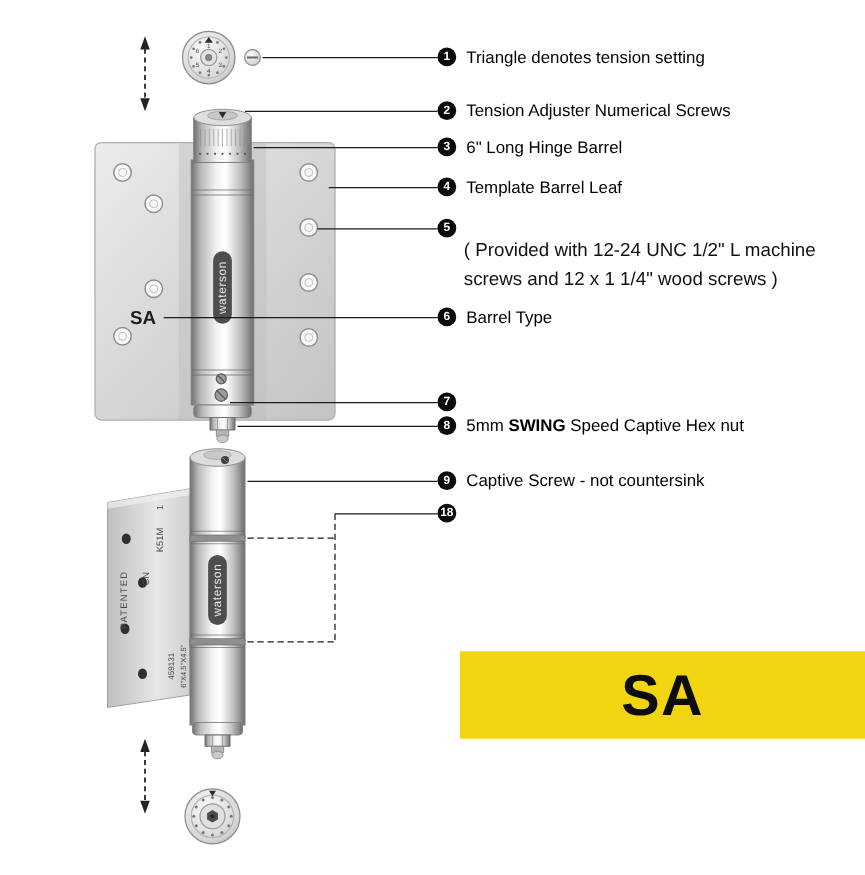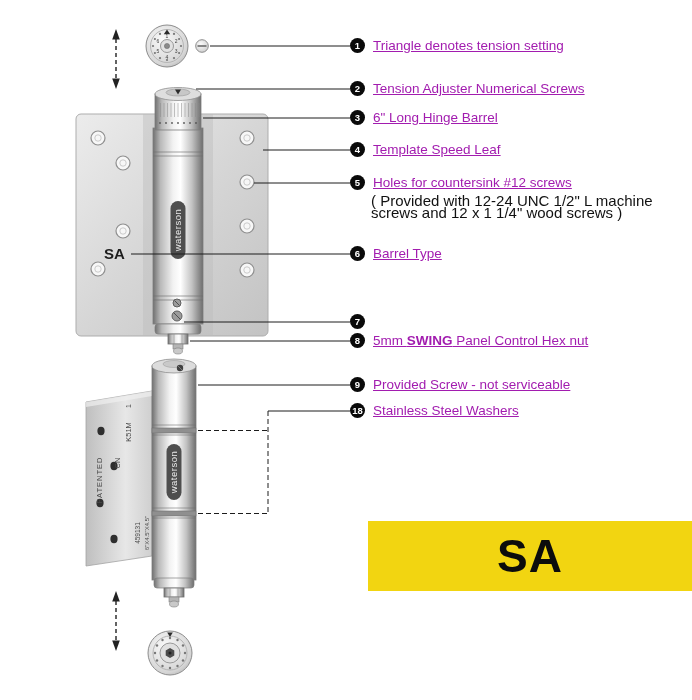--- a/index.html
+++ b/index.html
@@ -2,21 +2,21 @@
 <html><head>
 <meta charset="utf-8">
 <style>
   html,body{margin:0;padding:0;background:#fff;}
   .stage{position:relative;width:692px;height:700px;background:#ffffff;overflow:hidden;
          font-family:"Liberation Sans",sans-serif;}
   .stage svg{position:absolute;left:0;top:0;font-family:"Liberation Sans",sans-serif;}
   .callout{position:absolute;left:350px;display:flex;align-items:center;gap:8px;white-space:nowrap;}
   .callout .num{flex:0 0 auto;width:15px;height:15px;border-radius:50%;background:#0a0a0a;color:#fff;
                 font-size:9.5px;font-weight:700;display:flex;align-items:center;justify-content:center;line-height:1;}
-  .callout .txt{font-size:13.5px;color:#a21caf;text-decoration:underline;}
+  .callout .txt{font-size:13.5px;color:#000000;}
   .callout .txt b{font-weight:700;}
   .subline{position:absolute;left:371px;font-size:15px;color:#111;white-space:nowrap;}
   .badge{position:absolute;left:368px;top:521px;width:324px;height:70px;background:#F2D511;
          display:flex;align-items:center;justify-content:center;}
   .badge .label{font-size:46px;font-weight:700;color:#0c0c0c;letter-spacing:1px;}
 </style>
 </head>
 <body>
 
 <div class="stage">
@@ -245,45 +245,43 @@
   <div class="callout" style="top:81px">
     <span class="num">2</span>
     <span class="txt">Tension Adjuster Numerical Screws</span>
   </div>
   <div class="callout" style="top:110px">
     <span class="num">3</span>
     <span class="txt">6" Long Hinge Barrel</span>
   </div>
   <div class="callout" style="top:142px">
     <span class="num">4</span>
-    <span class="txt">Template Speed Leaf</span>
+    <span class="txt">Template Barrel Leaf</span>
   </div>
   <div class="callout" style="top:175px">
     <span class="num">5</span>
-    <span class="txt">Holes for countersink #12 screws</span>
   </div>
   <div class="subline" style="top:192px">( Provided with 12-24 UNC 1/2" L machine</div>
-  <div class="subline" style="top:204px">screws and 12 x 1 1/4" wood screws )</div>
+  <div class="subline" style="top:215px">screws and 12 x 1 1/4" wood screws )</div>
   <div class="callout" style="top:246px">
     <span class="num">6</span>
     <span class="txt">Barrel Type</span>
   </div>
   <div class="callout" style="top:314px">
     <span class="num">7</span>
   </div>
   <div class="callout" style="top:333px">
     <span class="num">8</span>
-    <span class="txt"><span>5mm </span><b>SWING</b><span> Panel Control Hex nut</span></span>
+    <span class="txt"><span>5mm </span><b>SWING</b><span> Speed Captive Hex nut</span></span>
   </div>
   <div class="callout" style="top:377px">
     <span class="num">9</span>
-    <span class="txt">Provided Screw - not serviceable</span>
+    <span class="txt">Captive Screw - not countersink</span>
   </div>
   <div class="callout" style="top:403px">
     <span class="num">18</span>
-    <span class="txt">Stainless Steel Washers</span>
   </div>
 
   <div class="badge">
     <span class="label">SA</span>
   </div>
 
 </div>
 
 </body></html>

